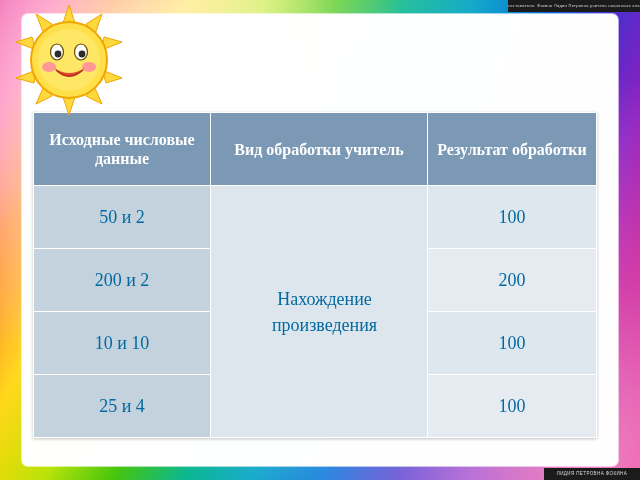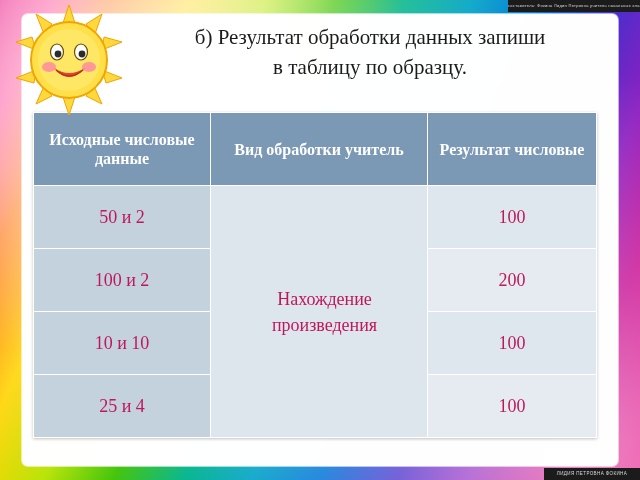--- a/index.html
+++ b/index.html
@@ -137,21 +137,21 @@
     line-height: 19px;
     height: 72px;
   }
   #data-table thead th.col-a { width: 176px; }
   #data-table thead th.col-b { width: 216px; }
   #data-table thead th.col-c { width: 168px; }
 
   #data-table td {
     height: 62px;
     font-size: 18px;
-    color: #be185d;
+    color: #0369a1;
   }
   td.cell-input {
     background: #c4d2de;
   }
   td.cell-op {
     background: #dee6ed;
     font-size: 16px;
     line-height: 26px;
     color: #1b1b1b;
   }
@@ -235,46 +235,42 @@
       <circle cx="72" cy="50" r="3.4" fill="#2b2b2b"></circle>
 
       <ellipse cx="39" cy="63" rx="7" ry="5" fill="#ff8aa0" opacity="0.85"></ellipse>
       <ellipse cx="79" cy="63" rx="7" ry="5" fill="#ff8aa0" opacity="0.85"></ellipse>
 
       <path d="M44 64 Q59 82 75 64 Q59 74 44 64 Z" fill="#e2452f"></path>
       <path d="M46 66 Q59 78 73 66" fill="none" stroke="#b5301f" stroke-width="1.5"></path>
     </g>
   </svg>
 
-  <div id="title">
-    <span>б) Результат обработки данных запиши</span>
-    <span class="line2">в таблицу по образцу.</span>
-  </div>
 
   <table id="data-table">
     <thead>
       <tr>
         <th class="col-a">Исходные числовые данные</th>
         <th class="col-b">Вид обработки учитель</th>
-        <th class="col-c">Результат числовые</th>
+        <th class="col-c">Результат обработки</th>
       </tr>
     </thead>
     <tbody>
       <tr>
         <td class="cell-input">50   и   2</td>
         <td class="cell-op" rowspan="4">
           <span class="op-text">
             <span class="op-l1">Нахождение</span>
             <span class="op-l2">произведения</span>
           </span>
         </td>
         <td class="cell-result shade-a">100</td>
       </tr>
       <tr>
-        <td class="cell-input">100   и   2</td>
+        <td class="cell-input">200   и   2</td>
         <td class="cell-result shade-b">200</td>
       </tr>
       <tr>
         <td class="cell-input">10   и   10</td>
         <td class="cell-result shade-a">100</td>
       </tr>
       <tr>
         <td class="cell-input">25   и   4</td>
         <td class="cell-result shade-b">100</td>
       </tr>

